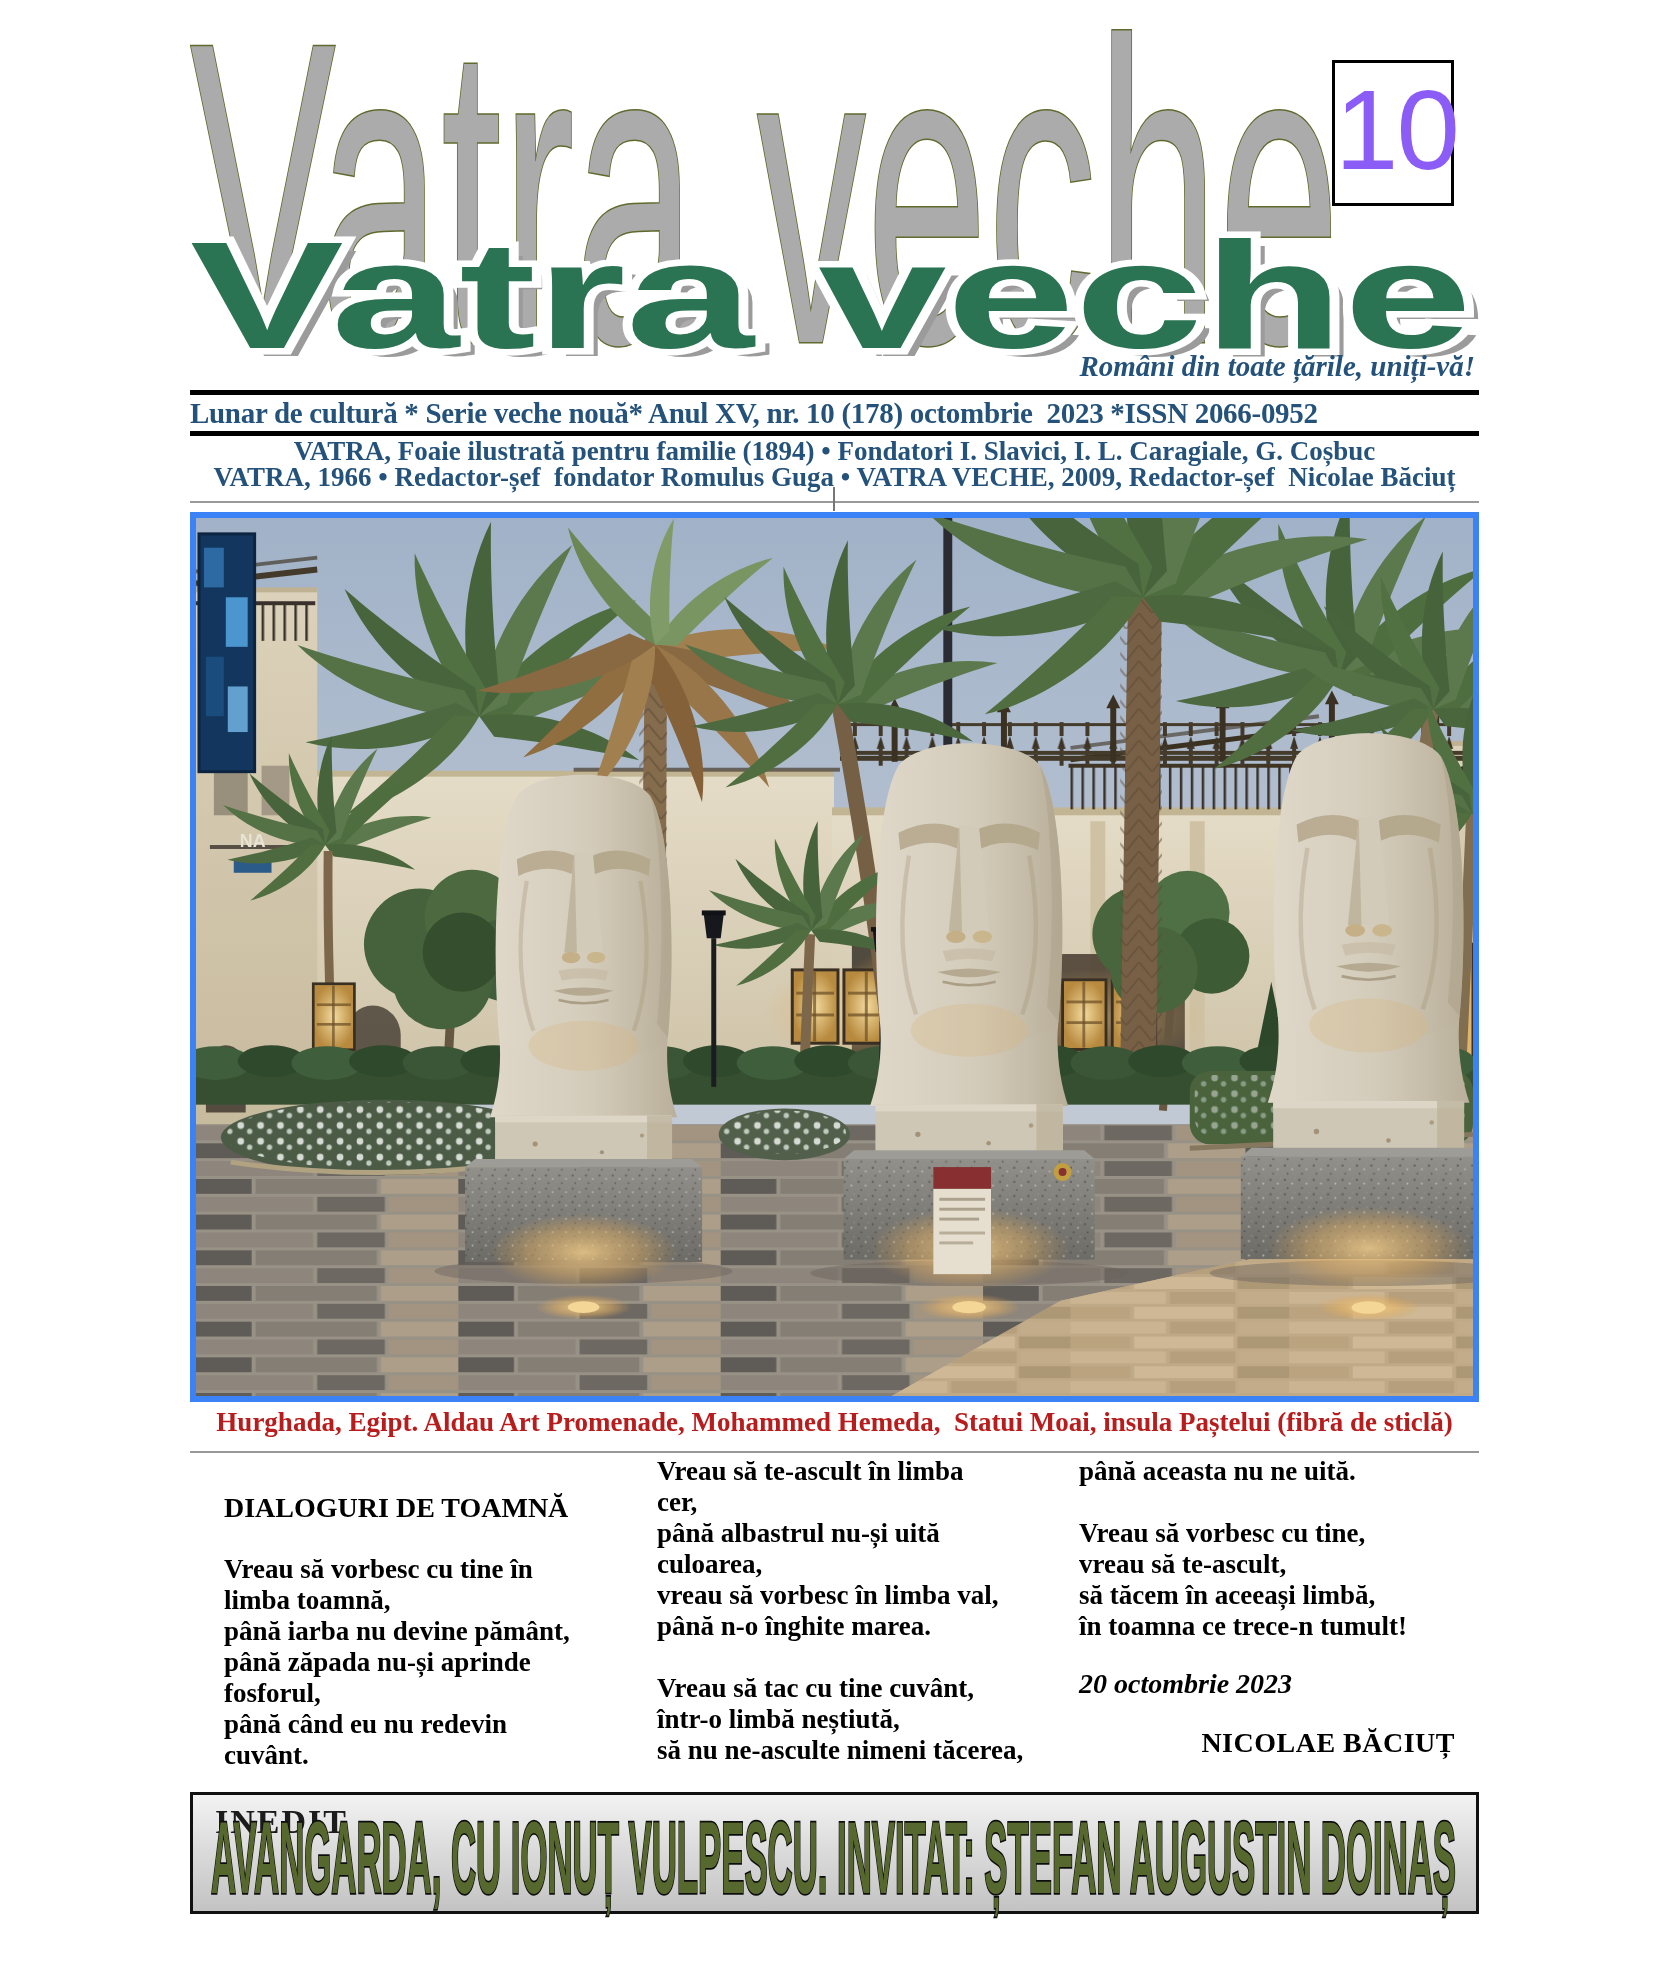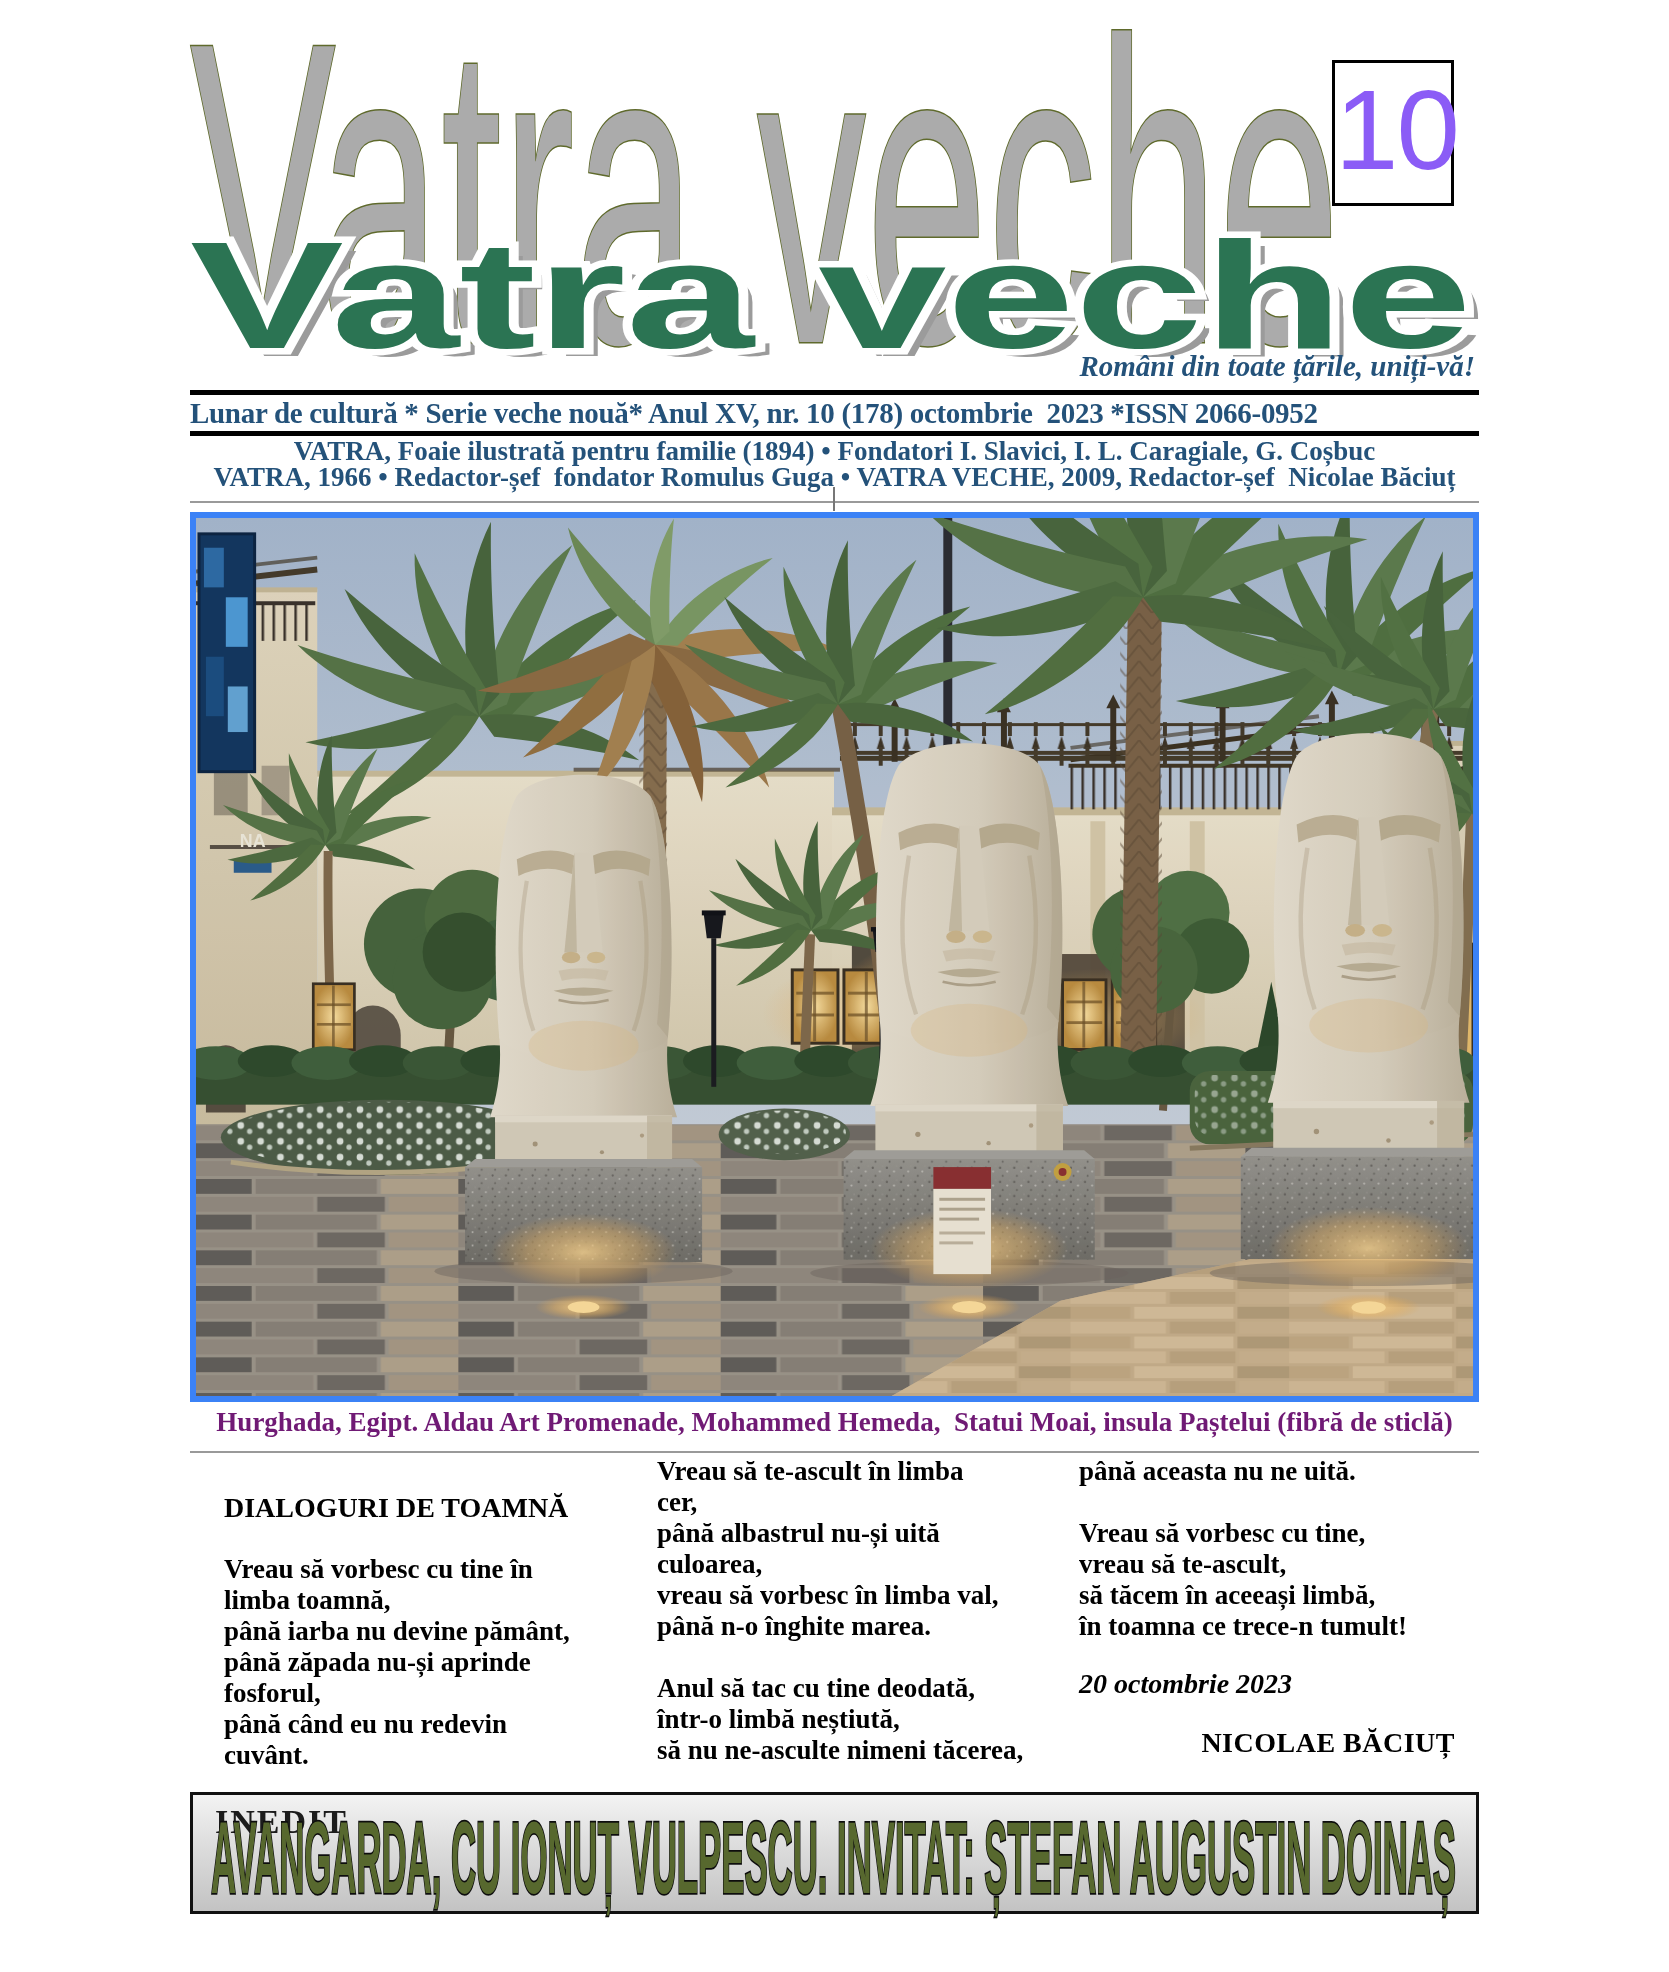--- a/index.html
+++ b/index.html
@@ -26,21 +26,21 @@
   .hline3{left:190px;top:464px;width:1289px;text-align:center;z-index:4;white-space:pre-wrap;
           font:bold 27px/26px "Liberation Serif",serif;color:#24527a;}
   .grayline1{left:190px;top:501px;width:1289px;height:2px;background:#9a9a9a;}
   .tick{left:833px;top:487px;width:2px;height:24px;background:#777;}
 
   
   .photo{left:190px;top:512px;width:1289px;height:890px;border:6px solid #3b82f6;
          box-sizing:border-box;background:#b9c4d2;}
   .photo svg{display:block;width:100%;height:100%;}
   .caption{left:190px;top:1406px;width:1289px;text-align:center;white-space:pre-wrap;
-           font:bold 27px/32px "Liberation Serif",serif;color:#701a75;}
+           font:bold 27px/32px "Liberation Serif",serif;color:#b91c1c;}
   .grayline2{left:190px;top:1451px;width:1289px;height:2px;background:#999;}
 
   
   .poem{left:190px;top:1456px;width:1289px;display:flex;}
   .pcol{box-sizing:border-box;}
   .pcol1{width:447px;padding-left:34px;padding-top:36px;}
   .pcol2{width:420px;padding-left:20px;}
   .pcol3{width:422px;padding-left:22px;}
   .ptitle{font:bold 28px/31px "Liberation Serif",serif;color:#000;margin-bottom:31px;}
   .pline{font:bold 27px/31px "Liberation Serif",serif;color:#000;min-height:31px;}
@@ -445,21 +445,21 @@
       <div class="pline">cuvânt.</div>
     </div>
     <div class="pcol pcol2">
       <div class="pline">Vreau să te-ascult în limba</div>
       <div class="pline">cer,</div>
       <div class="pline">până albastrul nu-și uită</div>
       <div class="pline">culoarea,</div>
       <div class="pline">vreau să vorbesc în limba val,</div>
       <div class="pline">până n-o înghite marea.</div>
       <div class="pline"></div>
-      <div class="pline">Anul să tac cu tine deodată,</div>
+      <div class="pline">Vreau să tac cu tine cuvânt,</div>
       <div class="pline">într-o limbă neștiută,</div>
       <div class="pline">să nu ne-asculte nimeni tăcerea,</div>
     </div>
     <div class="pcol pcol3">
       <div class="pline">până aceasta nu ne uită.</div>
       <div class="pline"></div>
       <div class="pline">Vreau să vorbesc cu tine,</div>
       <div class="pline">vreau să te-ascult,</div>
       <div class="pline">să tăcem în aceeași limbă,</div>
       <div class="pline">în toamna ce trece-n tumult!</div>

